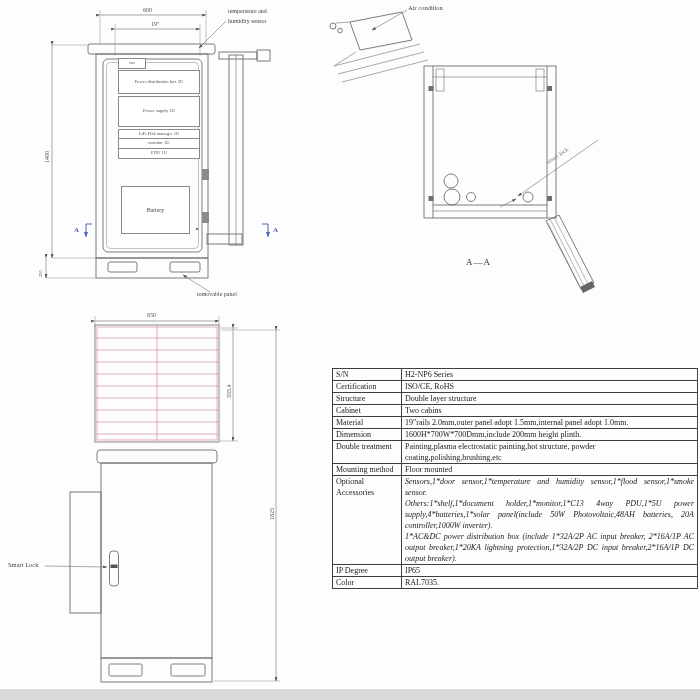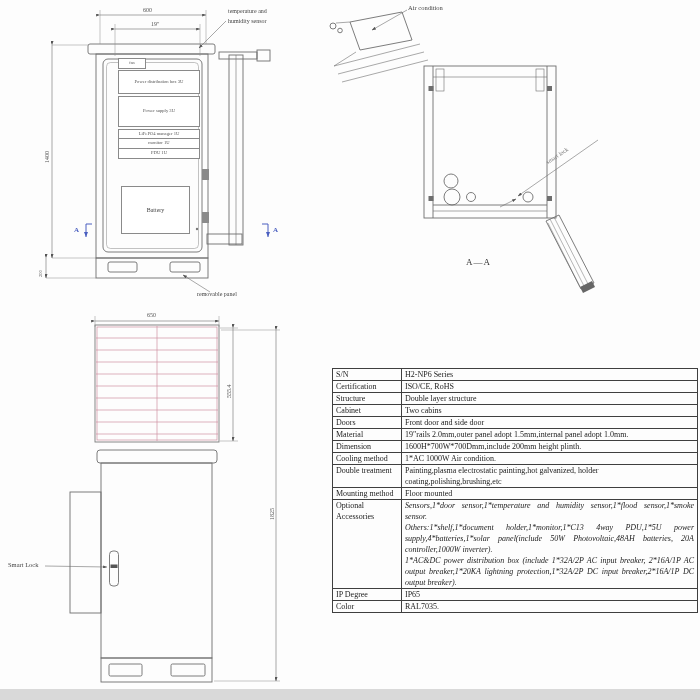--- a/index.html
+++ b/index.html
@@ -205,38 +205,30 @@
           </tr>
           <tr>
             <td class="lbl">Structure</td>
             <td class="val">Double layer structure</td>
           </tr>
           <tr>
             <td class="lbl">Cabinet</td>
             <td class="val">Two cabins</td>
           </tr>
           <tr>
-            <td class="lbl">Doors</td>
-            <td class="val">Front door and side door</td>
-          </tr>
-          <tr>
             <td class="lbl">Material</td>
             <td class="val">19"rails 2.0mm,outer panel adopt 1.5mm,internal panel adopt 1.0mm.</td>
           </tr>
           <tr>
             <td class="lbl">Dimension</td>
             <td class="val">1600H*700W*700Dmm,include 200mm height plinth.</td>
           </tr>
           <tr>
-            <td class="lbl">Cooling method</td>
-            <td class="val">1*AC 1000W Air condition.</td>
-          </tr>
-          <tr>
             <td class="lbl">Double treatment</td>
-            <td class="val">Painting,plasma electrostatic painting,hot galvanized, holder coating,polishing,brushing,etc</td>
+            <td class="val">Painting,plasma electrostatic painting,hot structure, powder coating,polishing,brushing,etc</td>
           </tr>
           <tr>
             <td class="lbl">Mounting method</td>
             <td class="val">Floor mounted</td>
           </tr>
           <tr>
             <td class="lbl">Optional Accessories</td>
             <td class="val">
               <div class="para">Sensors,1*door sensor,1*temperature and humidity sensor,1*flood sensor,1*smoke sensor.</div>
               <div class="para">Others:1*shelf,1*document holder,1*monitor,1*C13 4way PDU,1*5U power supply,4*batteries,1*solar panel(include 50W Photovoltaic,48AH batteries, 20A controller,1000W inverter).</div>

